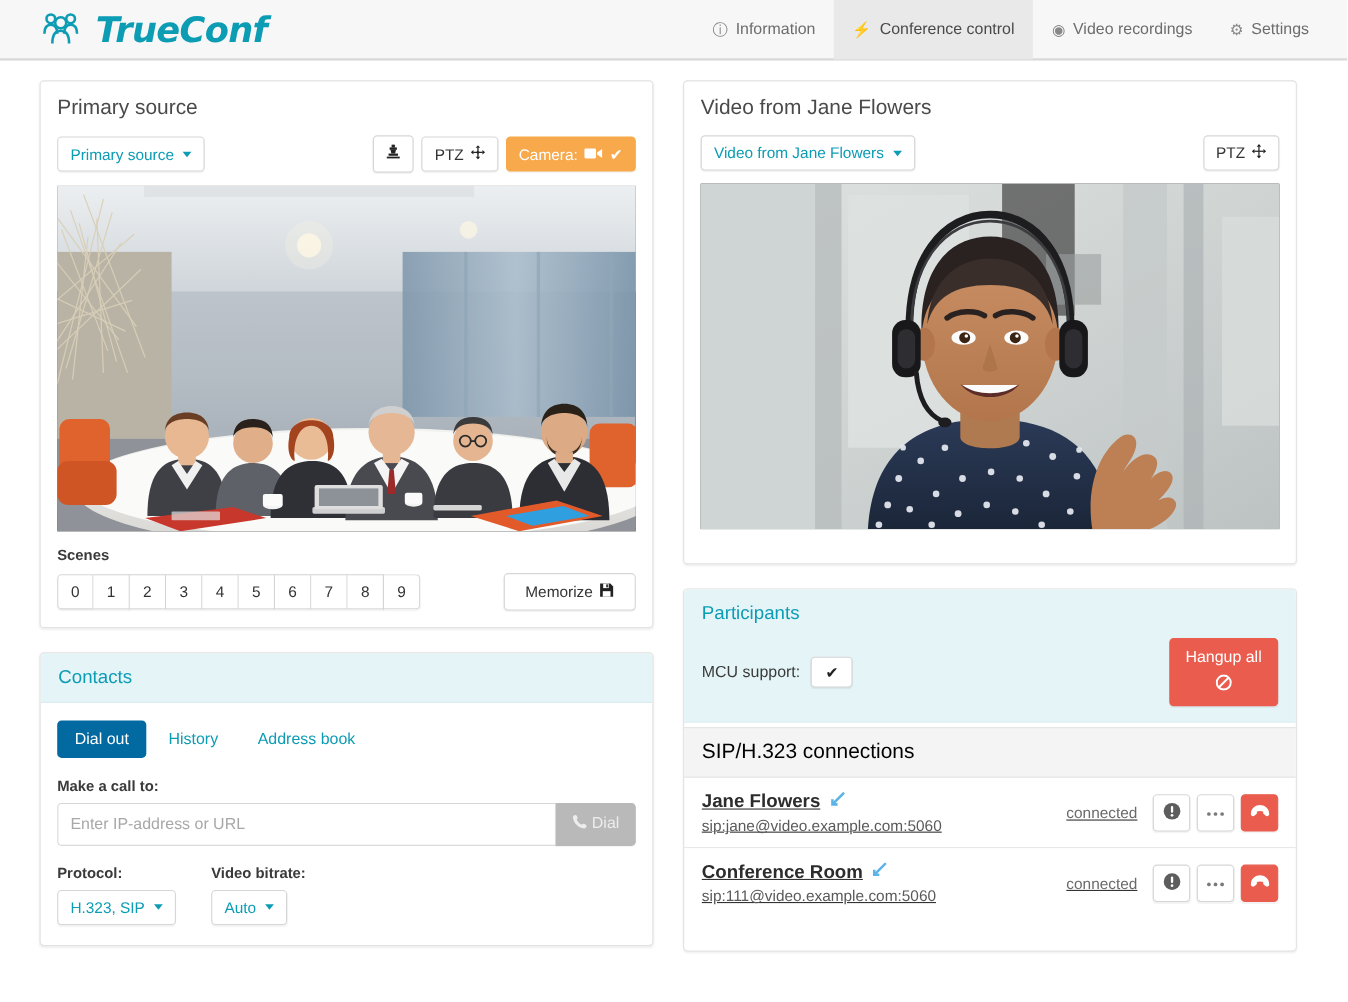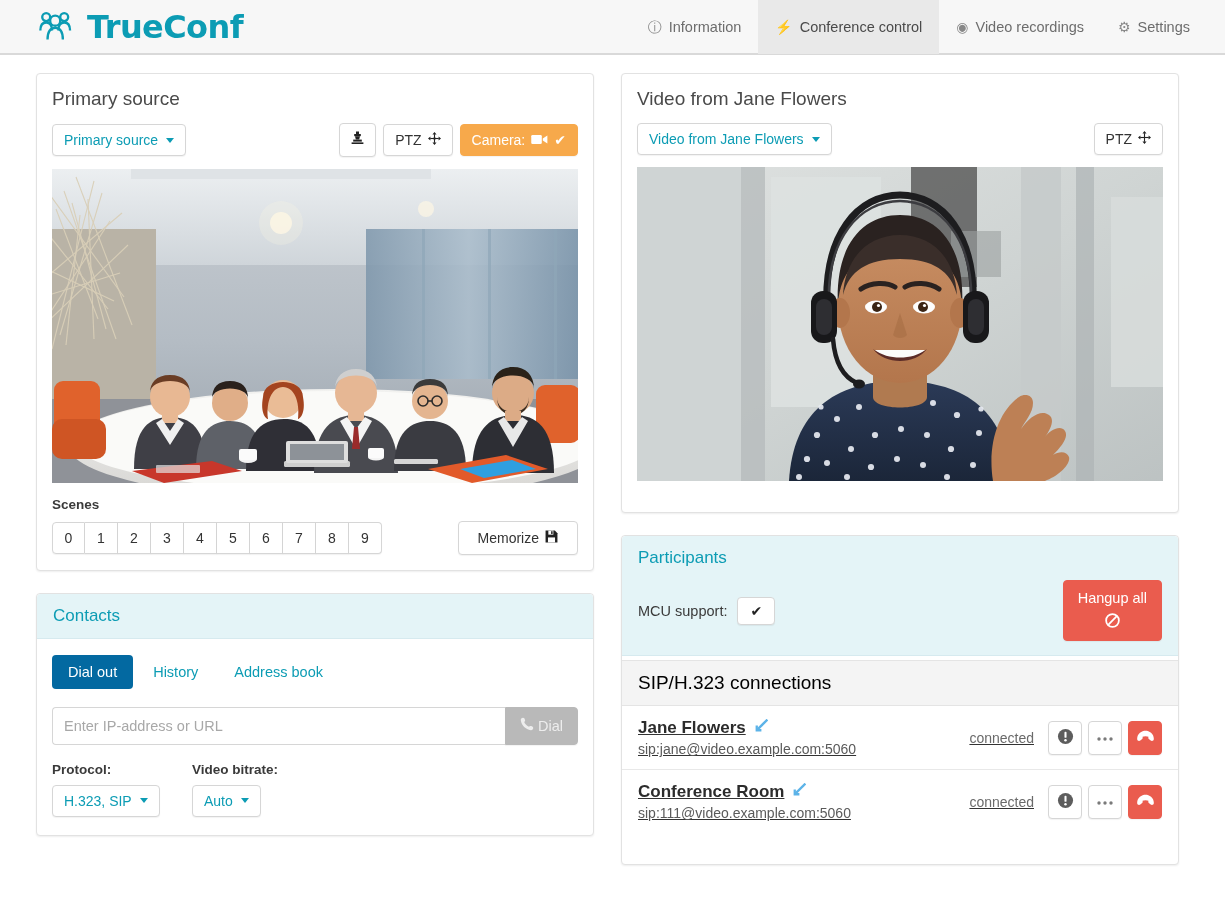--- a/index.html
+++ b/index.html
@@ -29,20 +29,21 @@
     padding-left: 36px;
     gap: 9px;
   }
   .brand-logo { width: 42px; height: 36px; display: block; }
   .brand-text {
     font-size: 32px;
     font-weight: bold;
     color: #0c9cb4;
     letter-spacing: -0.6px;
     font-family: "DejaVu Sans", sans-serif;
+    font-style: italic;
   }
   .nav {
     display: flex;
     align-items: stretch;
     height: 55px;
     padding-right: 18px;
   }
   .nav-item {
     display: flex;
     align-items: center;
@@ -574,20 +575,21 @@
         <div class="panel-head-teal">
           <span>Contacts</span>
         </div>
         <div class="panel-body" style="padding:16px 15px 18px 15px;">
           <div class="tabs">
             <div class="tab active">Dial out</div>
             <div class="tab">History</div>
             <div class="tab">Address book</div>
           </div>
 
+          <div class="field-label">Make a call to:</div>
           <div class="input-group">
             <input class="text-input" type="text" placeholder="Enter IP-address or URL" style="">
             <button class="btn btn-disabled input-btn">
               <span>
                 <svg width="14" height="14" viewBox="0 0 14 14">
                   <path d="M3 0.8 C4.2 0.8 4.6 1.6 5 3 C5.3 4 4.9 4.5 4.2 5 C4.8 6.8 7.2 9.2 9 9.8 C9.5 9.1 10 8.7 11 9 C12.4 9.4 13.2 9.8 13.2 11 C13.2 12.4 12 13.4 10.8 13.2 C5.6 12.4 1.6 8.4 0.8 3.2 C0.6 2 1.6 0.8 3 0.8 Z" fill="#ededed"></path>
                 </svg>
               </span>
               <span>Dial</span>
             </button>

